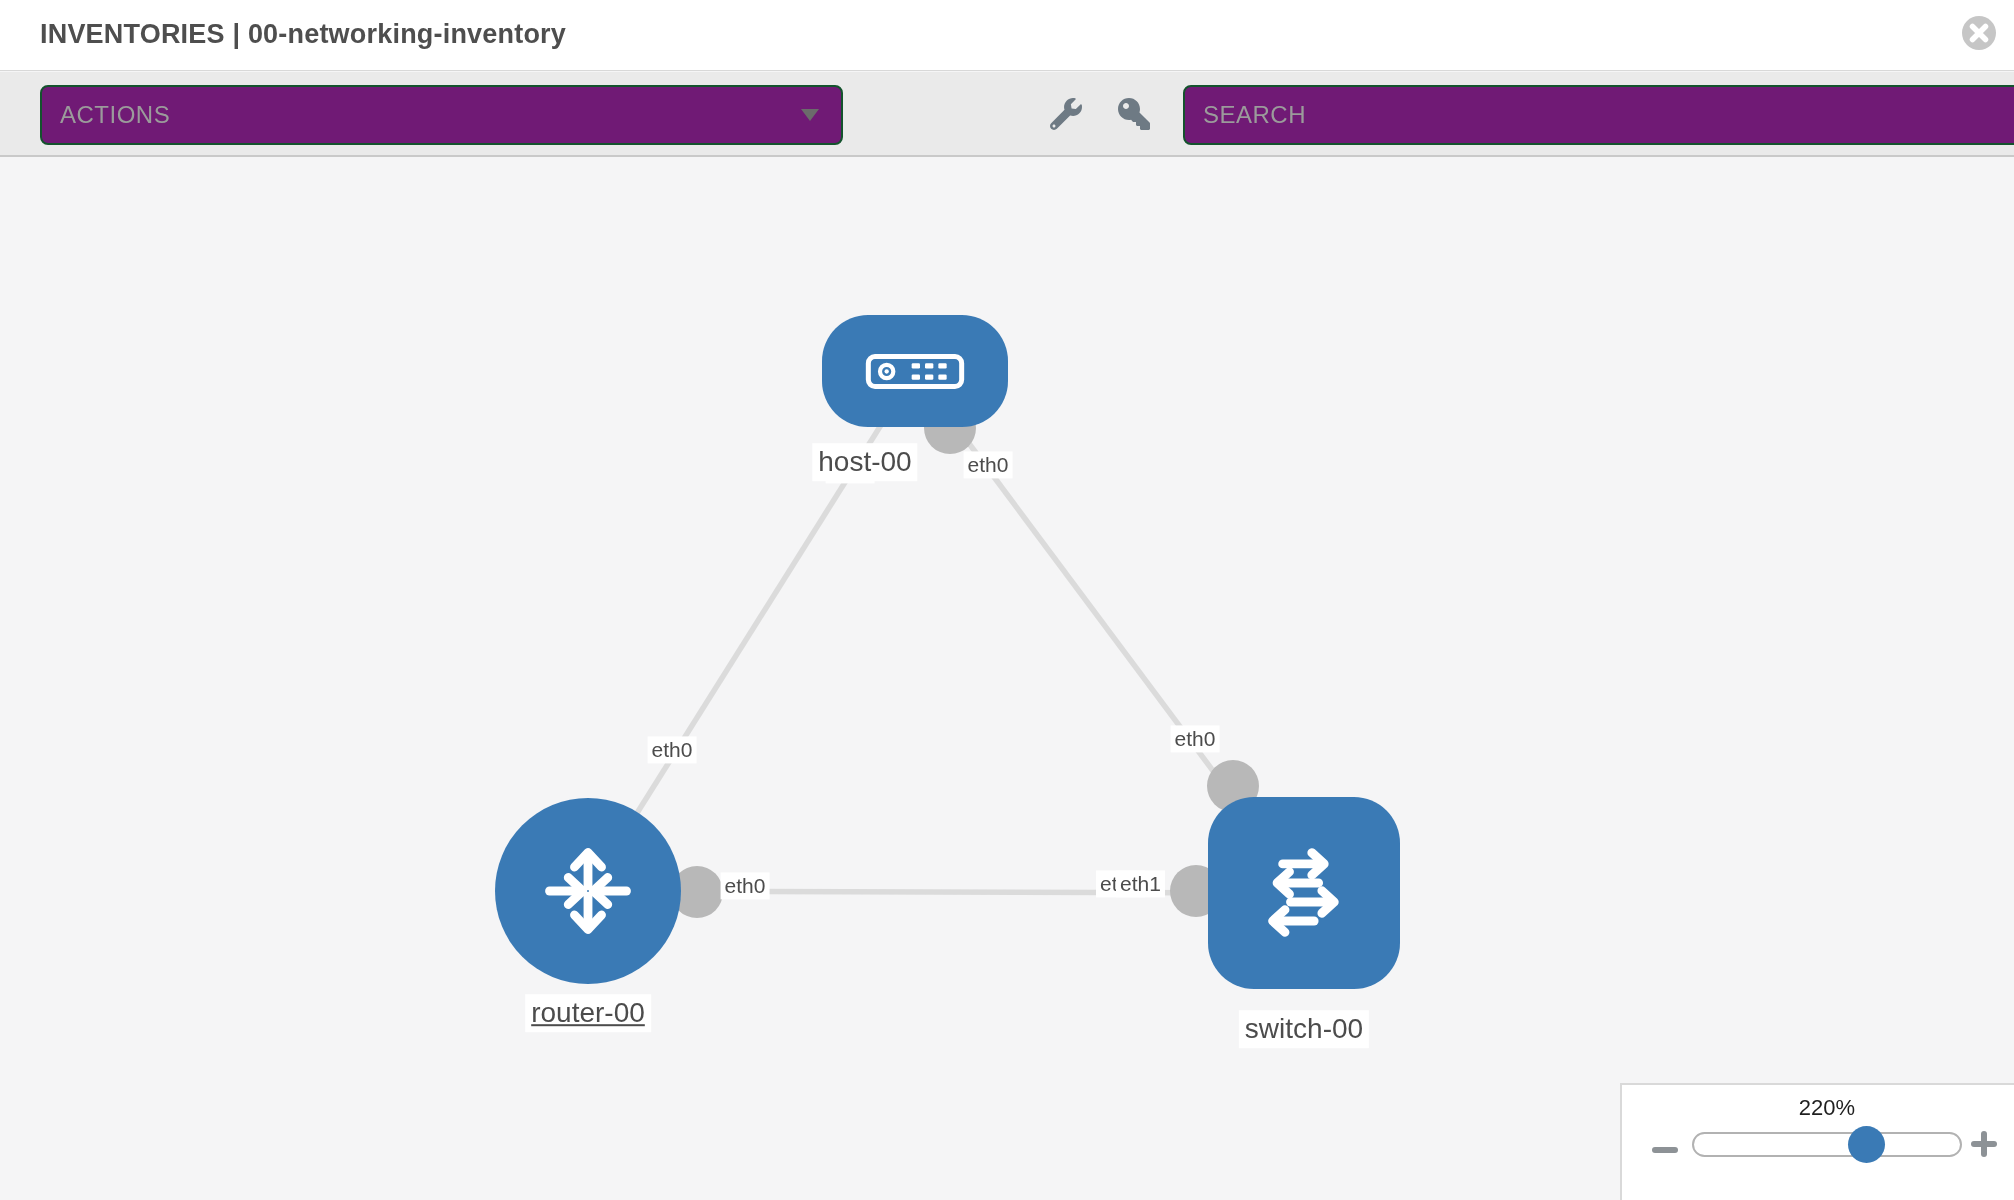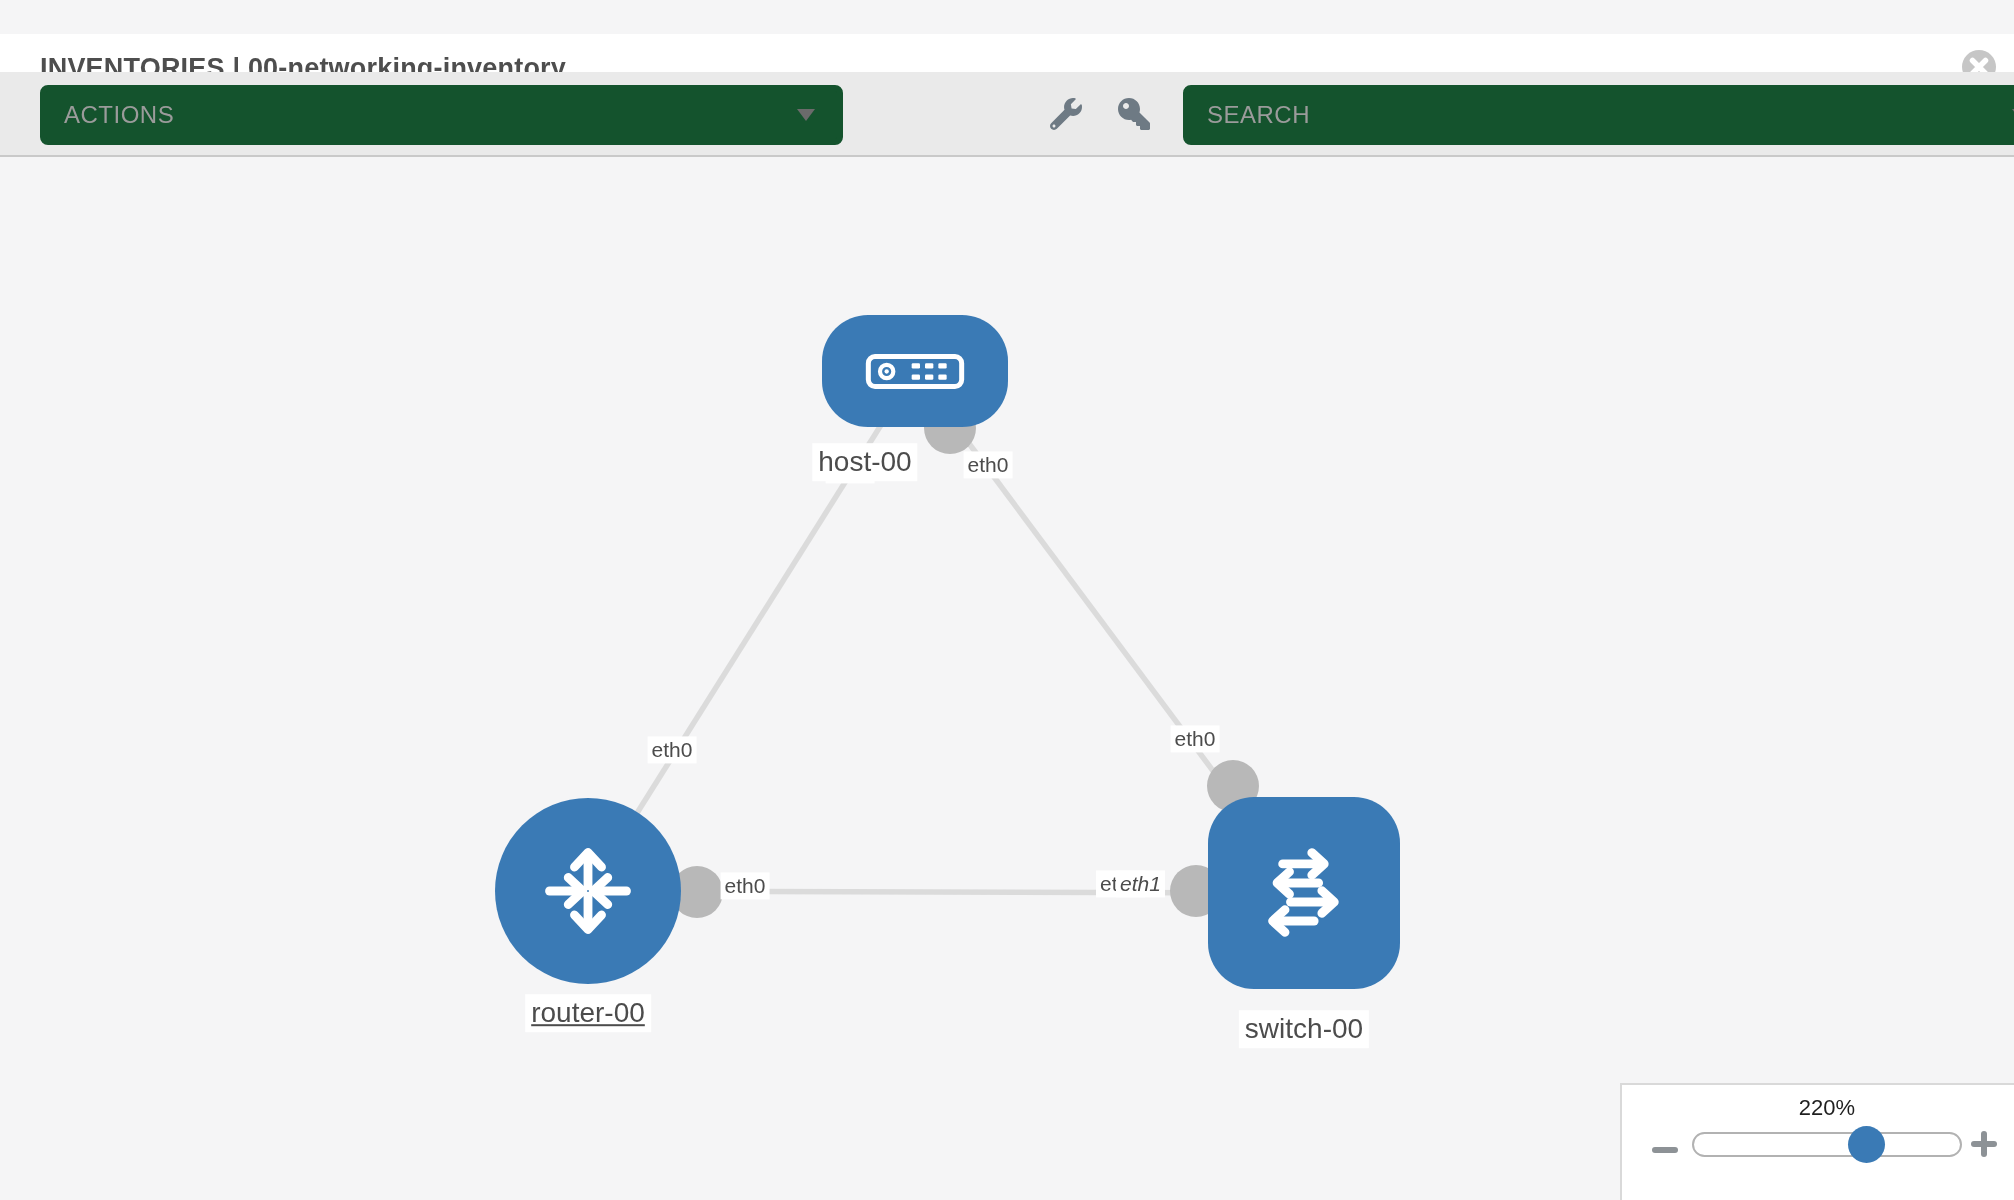--- a/index.html
+++ b/index.html
@@ -2,31 +2,31 @@
 <html><head>
 <meta charset="utf-8">
 <style>
   * { margin:0; padding:0; box-sizing:border-box; }
   html,body { width:2014px; height:1200px; overflow:hidden;
     font-family:"Liberation Sans","DejaVu Sans",sans-serif; background:#f5f5f6; }
   .app { position:relative; width:2014px; height:1200px; }
 
   
   .header { position:absolute; left:0; top:0; width:2014px; height:71px;
-    background:#ffffff; border-bottom:1px solid #d8d8d8;margin-top:34px; }
+    background:#ffffff; border-bottom:1px solid #d8d8d8; }
   .page-title { position:absolute; left:40px; top:19px; font-size:27px; font-weight:bold;
     color:#4e4e4e; letter-spacing:0.2px; }
   .close-btn { position:absolute; right:17px; top:15px; width:36px; height:36px;
     border:none; background:transparent; cursor:pointer; padding:0; }
 
   
   .toolbar { position:absolute; left:0; top:72px; width:2014px; height:85px;
     background:#eaeaea; border-bottom:2px solid #c9c9c9; }
-  .select-box { position:absolute; top:13px; height:60px; background:#14532d;
-    border:6px solid #14532d; border-radius:8px; display:flex; align-items:center;
+  .select-box { position:absolute; top:13px; height:60px; background:#701a75;
+    border:2px solid #14532d; border-radius:8px; display:flex; align-items:center;
     justify-content:space-between; padding:0 22px 0 18px; cursor:pointer; }
   .select-box .label { font-size:24px; color:#9b9b9b; letter-spacing:0.5px; }
   .caret { width:0; height:0; border-left:9px solid transparent; border-right:9px solid transparent;
     border-top:12px solid #6b6b6b; }
   .actions-box { left:40px; width:803px; }
   .search-box { left:1183px; width:875px; }
   .tool-btn { position:absolute; top:26px; width:34px; height:34px; border:none;
     background:transparent; cursor:pointer; padding:0; }
   .wrench-btn { left:1049px; }
   .key-btn { left:1117px; }
@@ -170,21 +170,21 @@
 
     <div class="chip chip-if" style="left:850px;  top:313px;">eth0</div>
     <div class="chip chip-node" style="left:865px;  top:305px;">host-00</div>
     <div class="chip chip-if" style="left:988px;  top:308px;">eth0</div>
 
     <div class="chip chip-if" style="left:672px;  top:593px;">eth0</div>
     <div class="chip chip-if" style="left:1195px; top:582px;">eth0</div>
     <div class="chip chip-if" style="left:745px;  top:729px;">eth0</div>
 
     <div class="chip chip-if chip-abs" style="left:1096px; top:727px;">eth0</div>
-    <div class="chip chip-if chip-abs" style="left:1116px; top:727px;font-style:italic;">eth1</div>
+    <div class="chip chip-if chip-abs" style="left:1116px; top:727px;">eth1</div>
 
     <div class="chip chip-node" style="left:588px;  top:856px;text-decoration:underline;">router-00</div>
     <div class="chip chip-node" style="left:1304px; top:872px;">switch-00</div>
   </div>
 
   <div class="zoom-panel">
     <div class="zoom-level">220%</div>
     <button class="zoom-btn zoom-out-btn">
       <span class="minus-icon"></span>
     </button>

